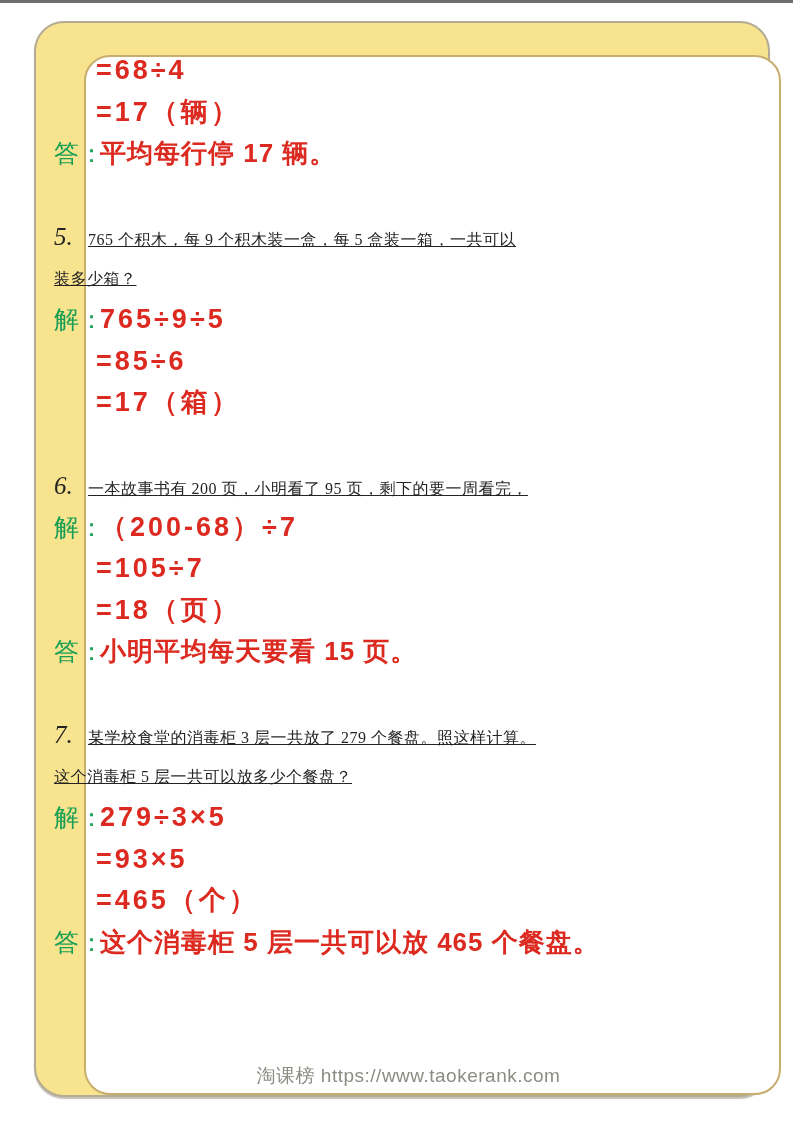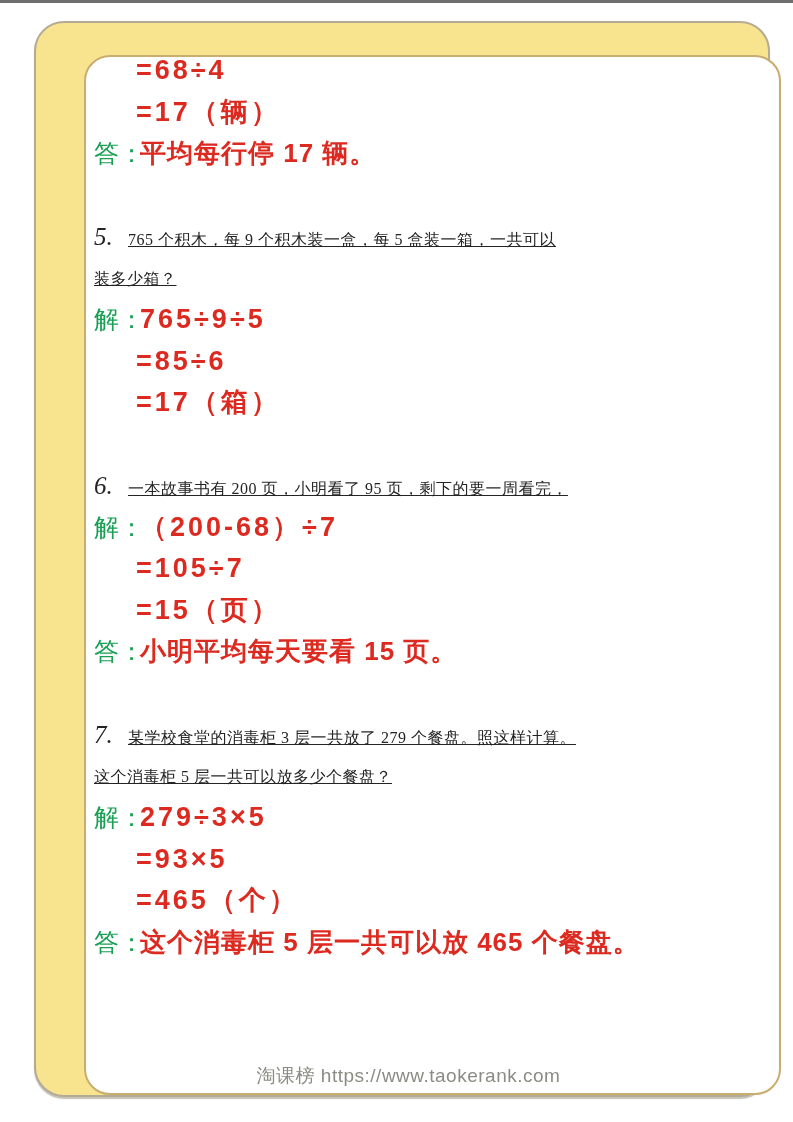--- a/index.html
+++ b/index.html
@@ -42,21 +42,20 @@
   .content {
     position: absolute;
     left: 54px; top: 50px;
     width: 692px;
     z-index: 3;
   }
   .line {
     height: 41.5px;
     line-height: 41.5px;
     white-space: nowrap;
-    margin-left: 40px;
   }
   .line.equation { padding-left: 42px; }
   .num {
     display: inline-block;
     width: 34px;
     font-style: italic;
     font-size: 25px;
     color: var(--ink, #242424);
     font-family: "Liberation Serif", "DejaVu Serif", serif;
   }
@@ -117,21 +116,21 @@
     <div class="line blank"></div>
     <div class="line question"><span class="num">5.</span><span class="q-text">765 个积木，每 9 个积木装一盒，每 5 盒装一箱，一共可以</span></div>
     <div class="line question-cont"><span class="q-text">装多少箱？</span></div>
     <div class="line solution"><span class="label">解：</span><span class="red-eq">765÷9÷5</span></div>
     <div class="line equation"><span class="red-eq">=85÷6</span></div>
     <div class="line equation"><span class="red-eq">=17（箱）</span></div>
     <div class="line blank"></div>
     <div class="line question"><span class="num">6.</span><span class="q-text">一本故事书有 200 页，小明看了 95 页，剩下的要一周看完，</span></div>
     <div class="line solution"><span class="label">解：</span><span class="red-eq">（200-68）÷7</span></div>
     <div class="line equation"><span class="red-eq">=105÷7</span></div>
-    <div class="line equation"><span class="red-eq">=15（页）</span></div>
+    <div class="line equation"><span class="red-eq">=18（页）</span></div>
     <div class="line answer"><span class="label">答：</span><span class="red-ans">小明平均每天要看 15 页。</span></div>
     <div class="line blank"></div>
     <div class="line question"><span class="num">7.</span><span class="q-text">某学校食堂的消毒柜 3 层一共放了 279 个餐盘。照这样计算。</span></div>
     <div class="line question-cont"><span class="q-text">这个消毒柜 5 层一共可以放多少个餐盘？</span></div>
     <div class="line solution"><span class="label">解：</span><span class="red-eq">279÷3×5</span></div>
     <div class="line equation"><span class="red-eq">=93×5</span></div>
     <div class="line equation"><span class="red-eq">=465（个）</span></div>
     <div class="line answer"><span class="label">答：</span><span class="red-ans">这个消毒柜 5 层一共可以放 465 个餐盘。</span></div>
   </div>
 

